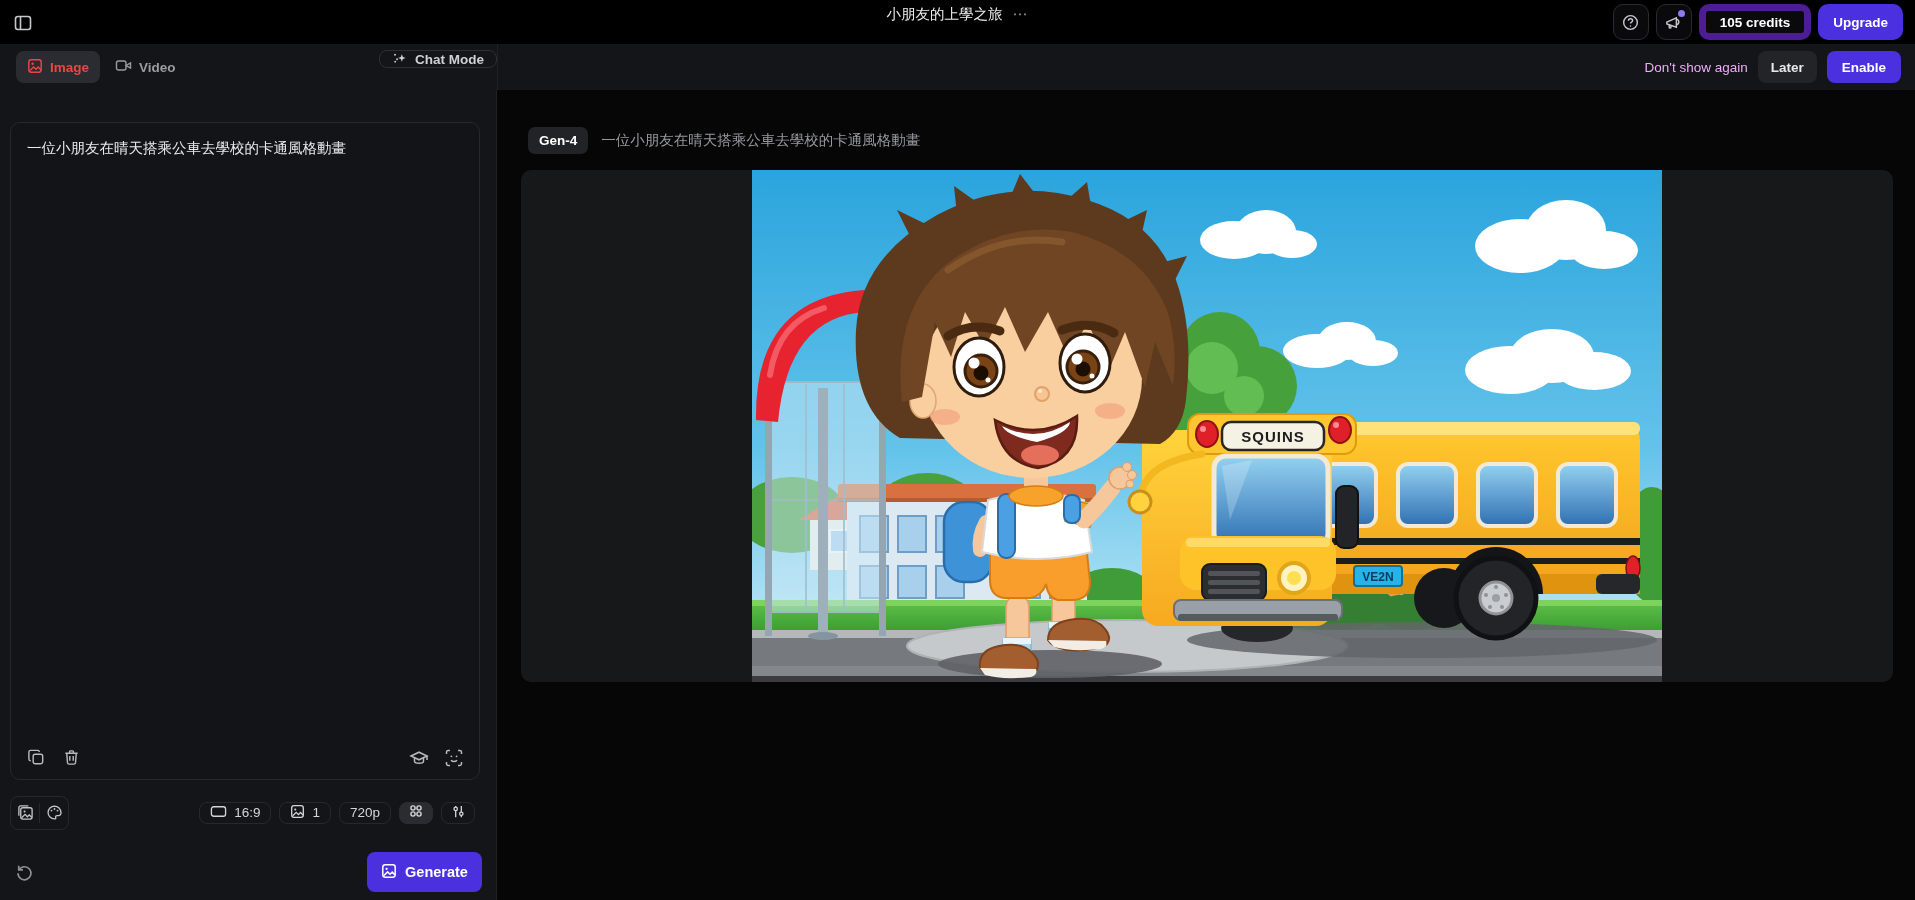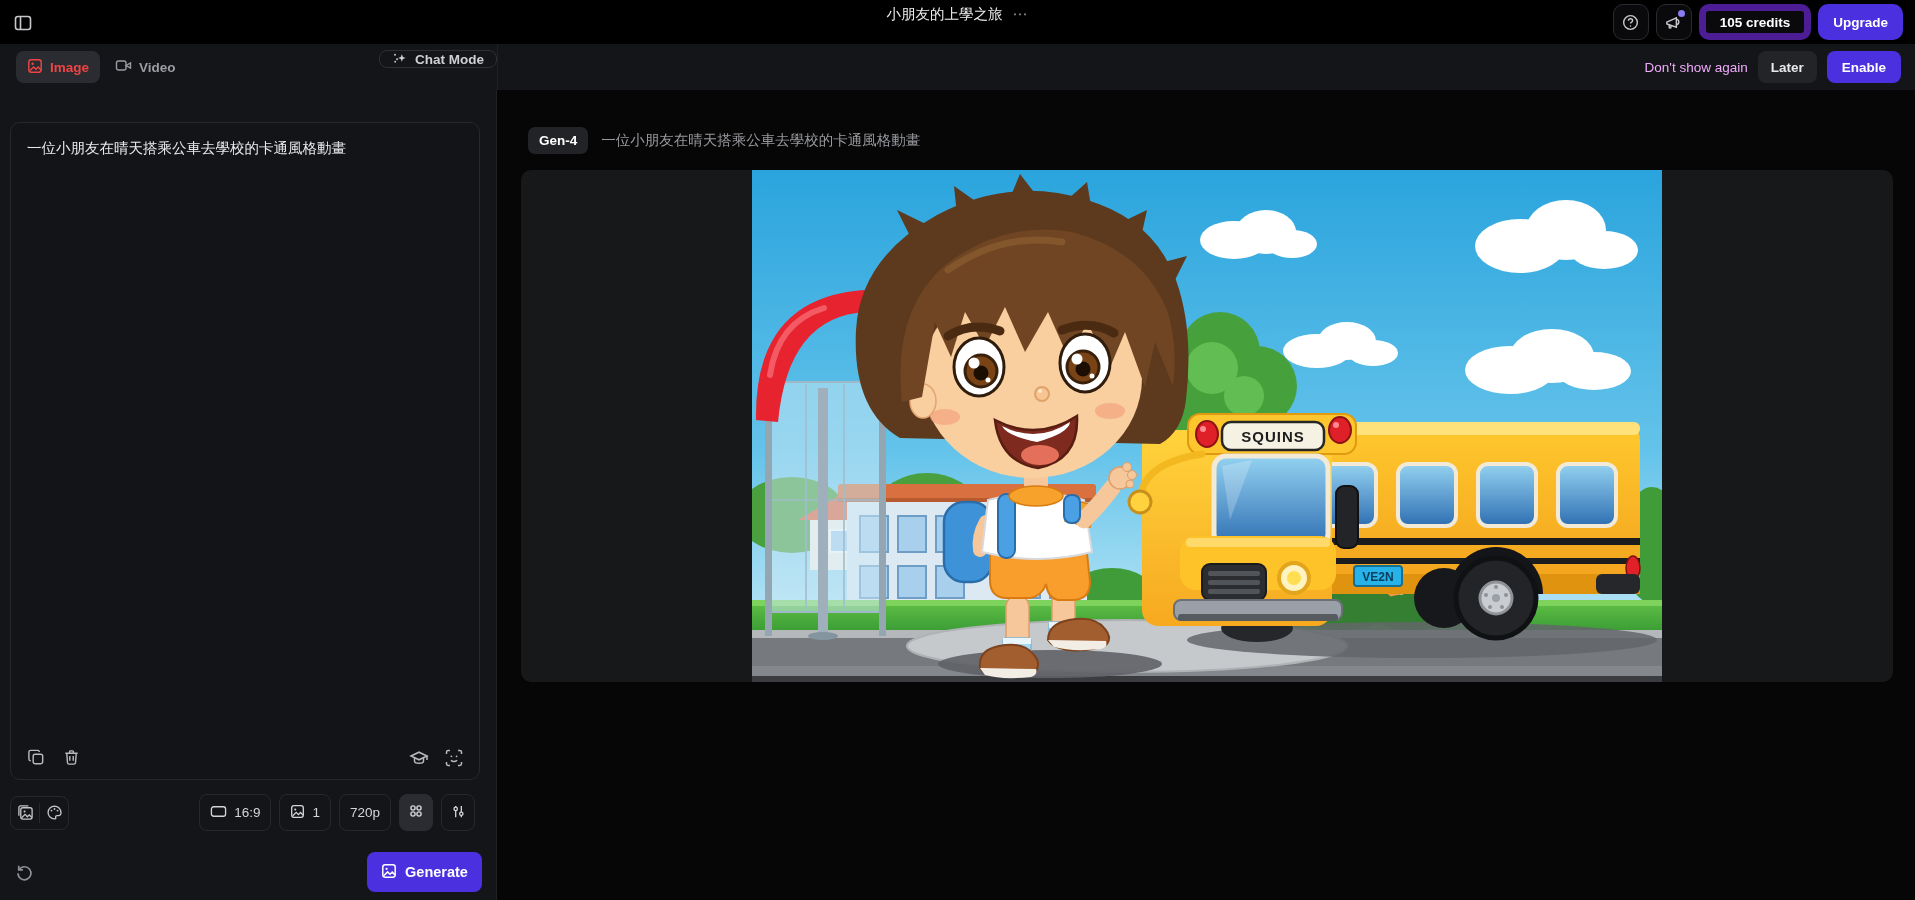--- a/index.html
+++ b/index.html
@@ -53,21 +53,21 @@
   .prompt-text { padding:15px 16px; font-size:14.5px; line-height:1.45; color:#eaeaec; }
   .card-actions-left { position:absolute; left:16px; bottom:12px; display:flex; gap:16px; }
   .card-actions-right { position:absolute; right:16px; bottom:12px; display:flex; gap:16px; }
   .mini-icon { width:19px; height:19px; color:#b8b9bd; background:none; border:none; cursor:pointer; padding:0; }
   .settings-row { position:absolute; left:10px; top:705px; width:477px; height:35px; display:flex; align-items:center; }
   .ref-pill { display:flex; align-items:center; height:34px; border:1px solid #27282d; border-radius:8px; }
   .ref-slot { width:28px; height:32px; display:flex; align-items:center; justify-content:center;
               color:#c3c4c8; background:none; border:none; cursor:pointer; }
   .ref-sep { width:1px; height:20px; background:#27282d; }
   .settings-right { margin-left:auto; display:flex; gap:8px; align-items:center; padding-right:12px; }
-  .setting-btn { display:flex; gap:7px; align-items:center; height:37px; padding:0 10px;
+  .setting-btn { display:flex; gap:7px; align-items:center; height:22px; padding:0 10px;
                  border:1px solid #27282d; border-radius:8px; background:transparent; color:#d4d5d8;
                  font-size:13.5px; cursor:pointer; }
   .setting-btn.iconsolo { width:34px; padding:0; justify-content:center; }
   .setting-btn.active { background:#2b2c31; border-color:#2b2c31; }
   .generate-row { position:absolute; left:0; top:760px; width:497px; height:44px; }
   .reset-btn { position:absolute; left:13px; top:10px; width:22px; height:22px; color:#8e8f94; }
   .generate-btn { position:absolute; right:15px; top:2px; width:115px; height:40px; border:none; border-radius:8px;
                   background:#4b30e0; color:#fff; font-size:14.5px; font-weight:700; cursor:pointer;
                   display:flex; gap:8px; align-items:center; justify-content:center; }
 

